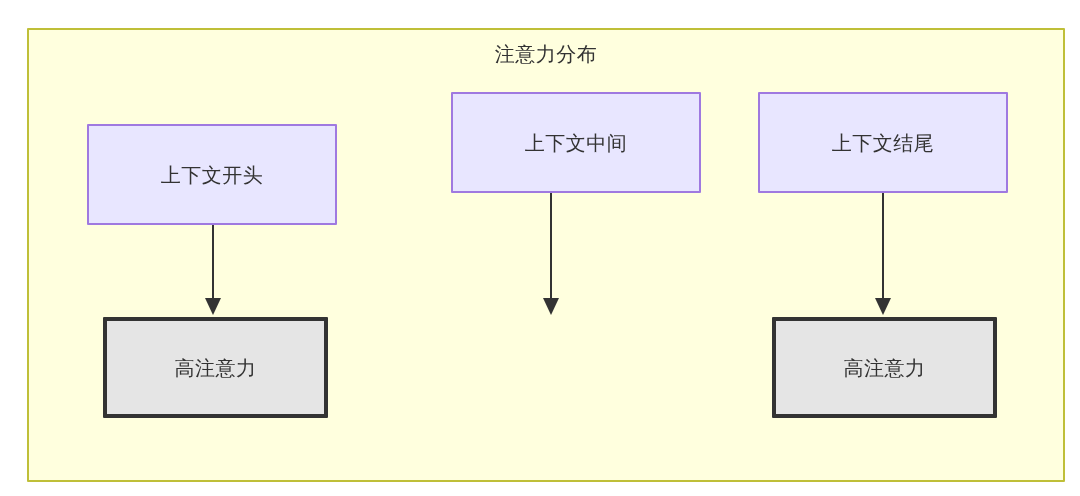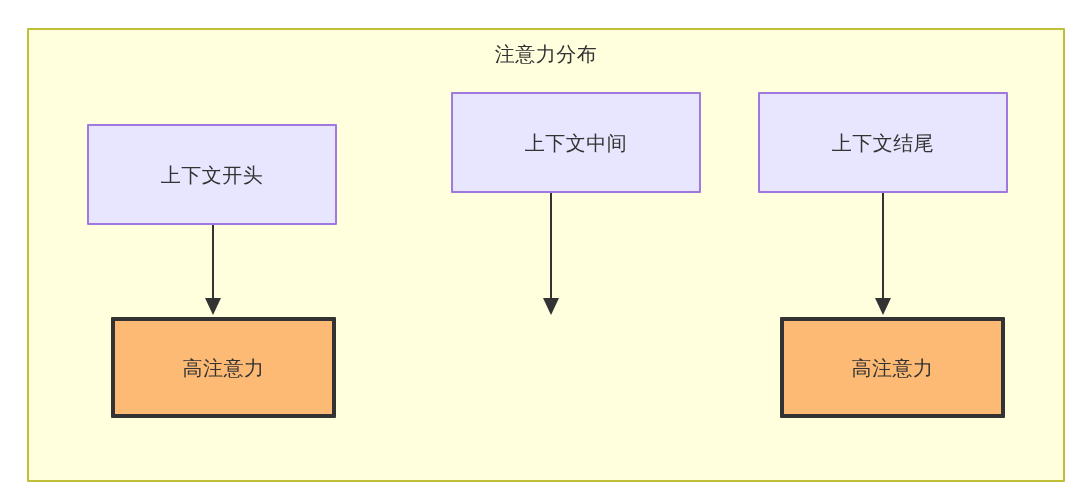--- a/index.html
+++ b/index.html
@@ -75,21 +75,21 @@
   .node.ctx.col1 { left: 87px;  top: 92px; margin-top: 32px; }
   .node.ctx.col2 { left: 451px; top: 92px; }
   .node.ctx.col3 { left: 758px; top: 92px; }
 
   
   .node.attn {
     border: 4px solid #333333;
     width: 225px;
     height: 101px;
   }
-  .node.attn.high { background: #fdba74; margin-left: 8px; }
+  .node.attn.high { background: #e5e5e5; }
   .node.attn.low  { background: #ff9999; }
   .node.attn.col1 { left: 103px; top: 317px; }
   .node.attn.col2 { left: 440px; top: 317px; }
   .node.attn.col3 { left: 772px; top: 317px; }
 
   
   .edge-layer {
     position: absolute;
     left: 0;
     top: 0;

